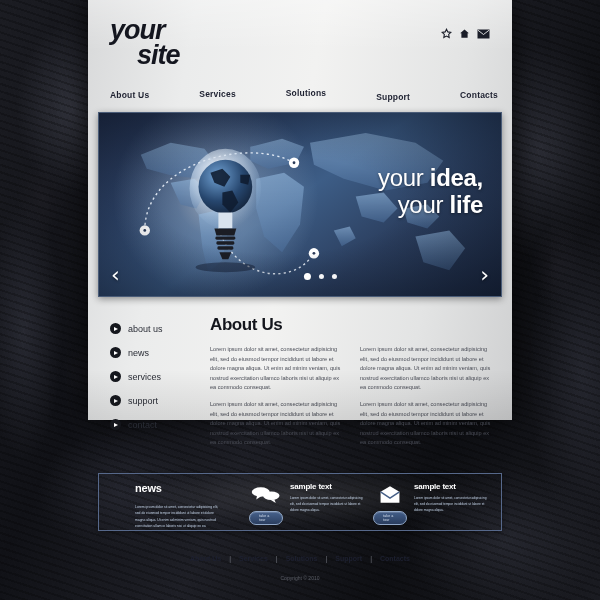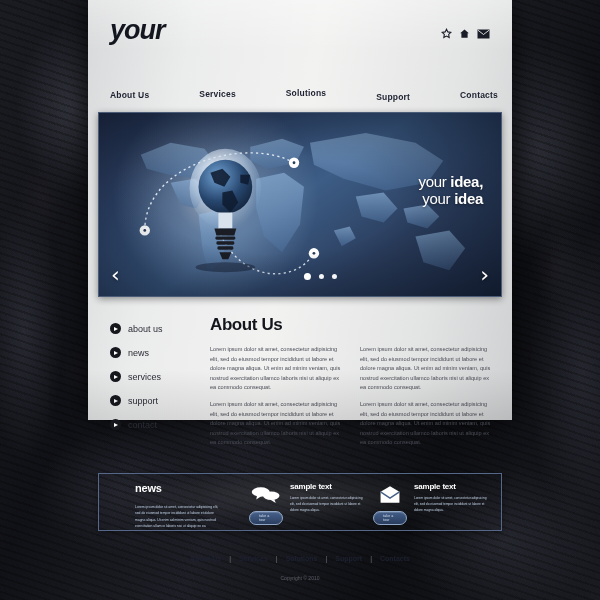--- a/index.html
+++ b/index.html
@@ -78,22 +78,22 @@
       linear-gradient(145deg,#23304c 0%,#2c4164 24%,#3d5d86 48%,#2b3e5e 72%,#1d2940 100%);
     border:1px solid #4a5c78;
     box-shadow:0 2px 7px rgba(0,0,0,.4);
   }
   .hero .continents{ position:absolute; inset:0; opacity:.75; }
   .hero .vign{
     position:absolute; inset:0;
     background:radial-gradient(ellipse at 45% 50%, transparent 38%, rgba(10,18,34,.62) 100%);
   }
   .heroText{
-    position:absolute; right:18px; top:61px; text-align:right;
-    color:#fff; font-size:15px; line-height:1.12; letter-spacing:-.3px;
+    position:absolute; right:18px; top:52px; text-align:right;
+    color:#fff; font-size:24px; line-height:1.12; letter-spacing:-.3px;
     text-shadow:0 1px 3px rgba(0,0,0,.45);
   }
   .heroText .thin{ font-weight:300; }
   .heroText .bold{ font-weight:bold; }
 
   .arrow{
     position:absolute; bottom:10px; color:#fff; font-size:22px; line-height:1;
     font-family:"DejaVu Sans", sans-serif; cursor:pointer;
     text-shadow:0 1px 3px rgba(0,0,0,.5);
   }
@@ -171,20 +171,21 @@
 </head>
 <body>
 
 <div id="grunge"></div>
 
 <div id="page">
 
   <div class="header">
     <div class="logo">
       <span>your</span>
+      <span class="l2">site</span>
     </div>
 
     <div class="toprow">
       <span>
         <svg width="11" height="11" viewBox="0 0 24 24">
             <path fill="none" stroke="#1a1d28" stroke-width="2.4" d="M12 2.6l2.9 5.9 6.5.95-4.7 4.58 1.1 6.47L12 17.45 6.2 20.5l1.1-6.47L2.6 9.45l6.5-.95z"></path>
           </svg>
       </span>
       <span>
         <svg width="11" height="11" viewBox="0 0 24 24">
@@ -273,21 +274,21 @@
       <ellipse cx="127" cy="155" rx="30" ry="5" fill="#0d1525" opacity=".45"></ellipse>
     </svg>
 
     <div class="vign"></div>
 
     <div class="heroText">
       <div>
         <span class="thin">your </span><span class="bold">idea,</span>
       </div>
       <div>
-        <span class="thin">your </span><span class="bold">idea</span>
+        <span class="thin">your </span><span class="bold">life</span>
       </div>
     </div>
 
     <div class="arrow l">‹</div>
     <div class="arrow r">›</div>
 
     <div class="dots">
       <i class="on"></i>
       <i class="off"></i>
       <i class="off"></i>

